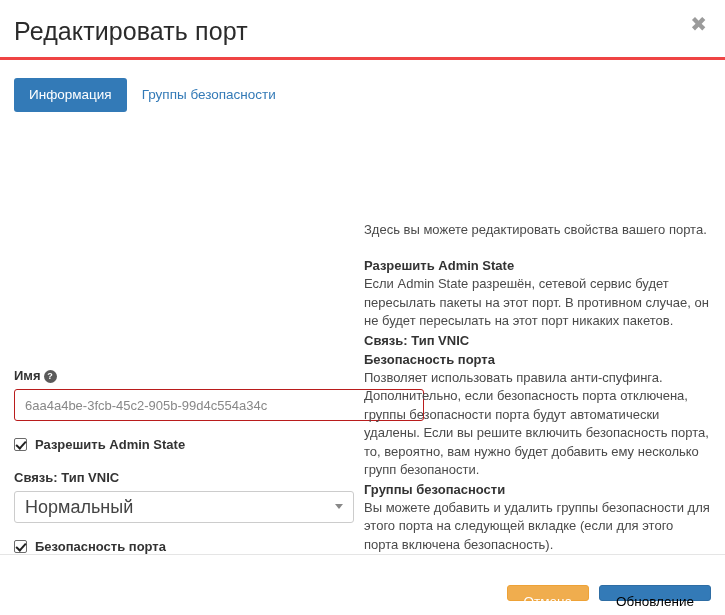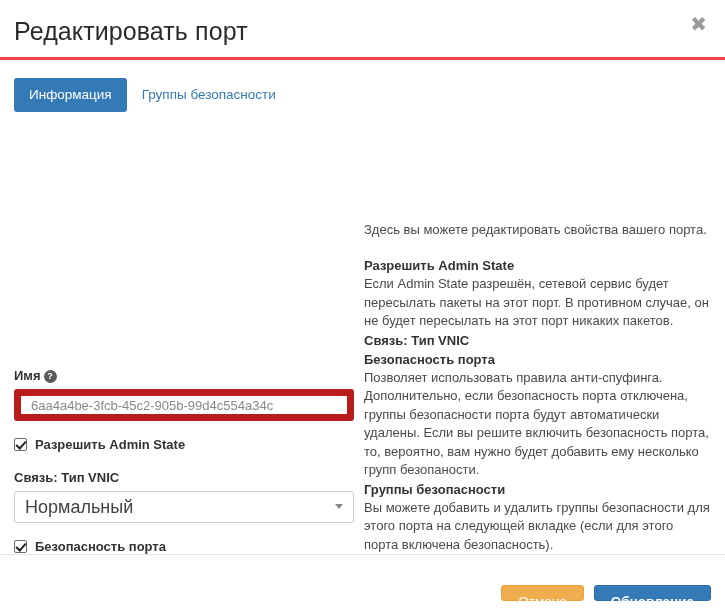--- a/index.html
+++ b/index.html
@@ -113,24 +113,24 @@
     color: #fff;
     font-size: 9px;
     line-height: 13px;
     text-align: center;
     vertical-align: 1px;
     margin-left: 3px;
     cursor: pointer;
     font-weight: bold;
   }
   .text-input {
-    width: 340px;
+    width: 410px;
     height: 32px;
     padding: 6px 10px;
-    border: 7px solid #b91c1c;
+    border: 1px solid #b91c1c;
     border-radius: 3px;
     font-size: 13px;
     color: #888888;
     background: #ffffff;
     font-family: "Liberation Sans", sans-serif;
     outline: none;
   }
   .checkbox-row {
     display: flex;
     align-items: center;
@@ -226,22 +226,21 @@
     font-family: "Liberation Sans", sans-serif;
   }
   .btn-cancel {
     background: #f0ad4e;
     border-color: #eea236;
     color: #ffffff;
   }
   .btn-submit {
     background: #337ab7;
     border-color: #2e6da4;
-    color: #ffffff;
-    font-weight: bold;
+    color: #000000;
   }
 </style>
 </head>
 <body>
 
 <div class="modal">
 
   <div class="modal-header">
     <h1 class="modal-title">Редактировать порт</h1>
     <button class="close-btn">✖</button>

